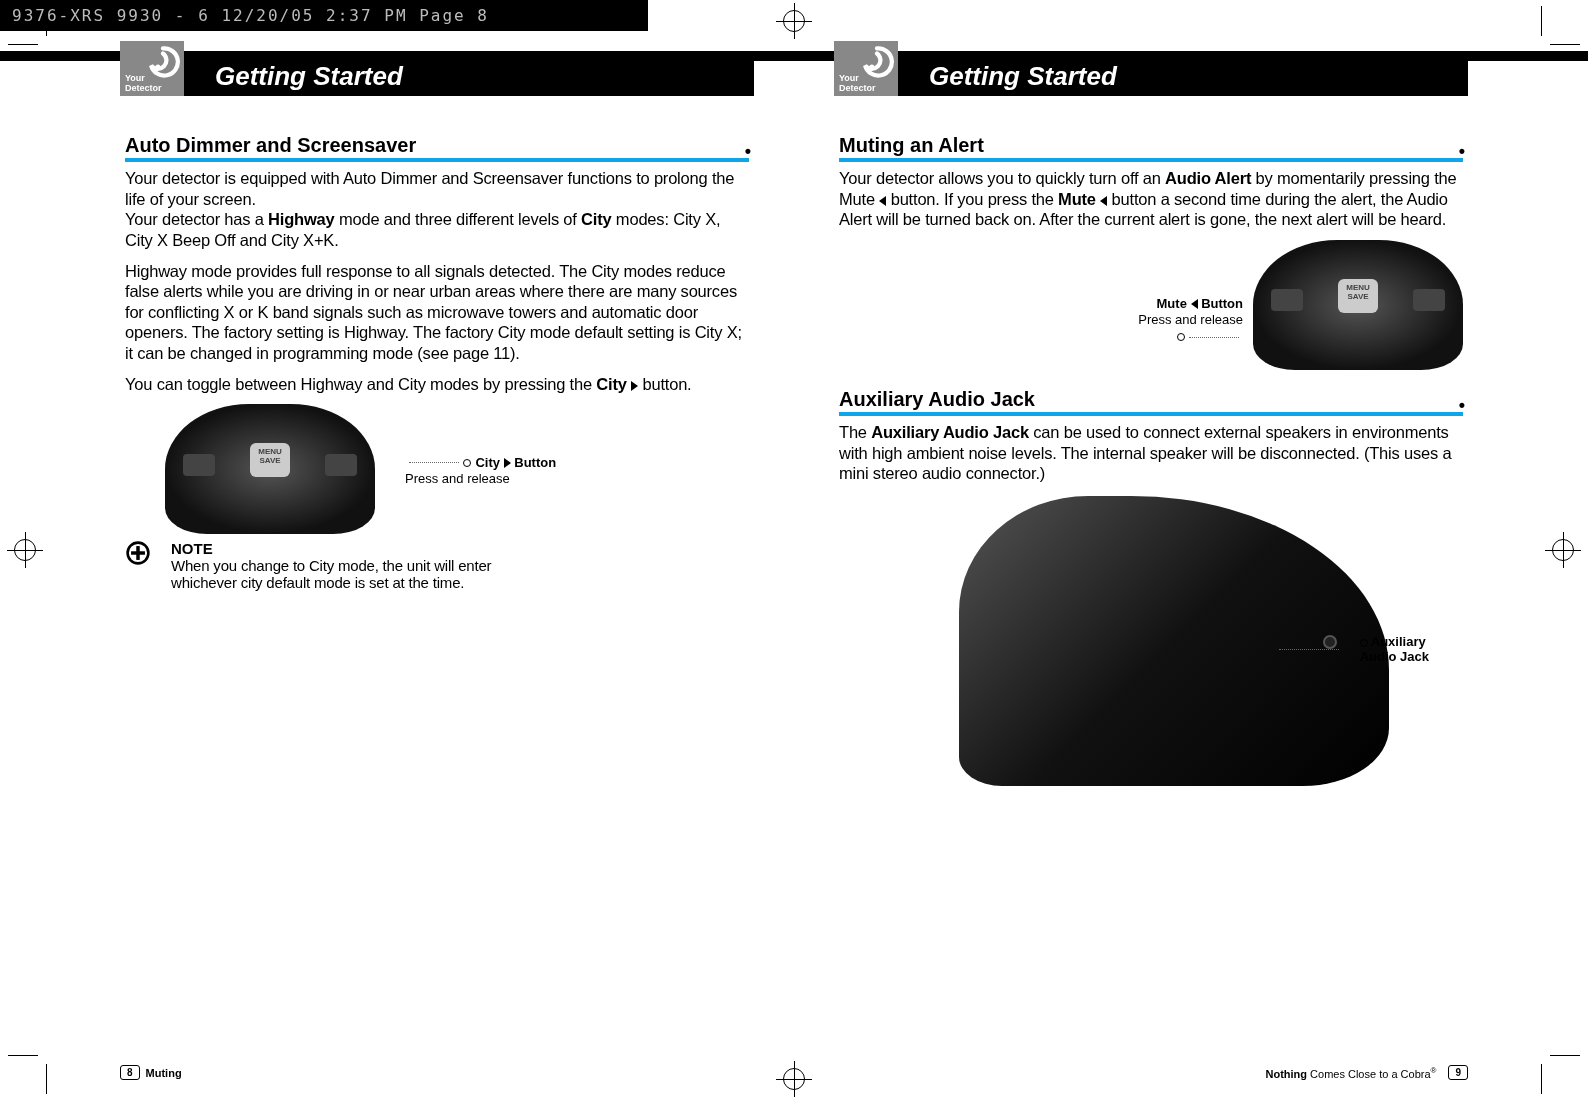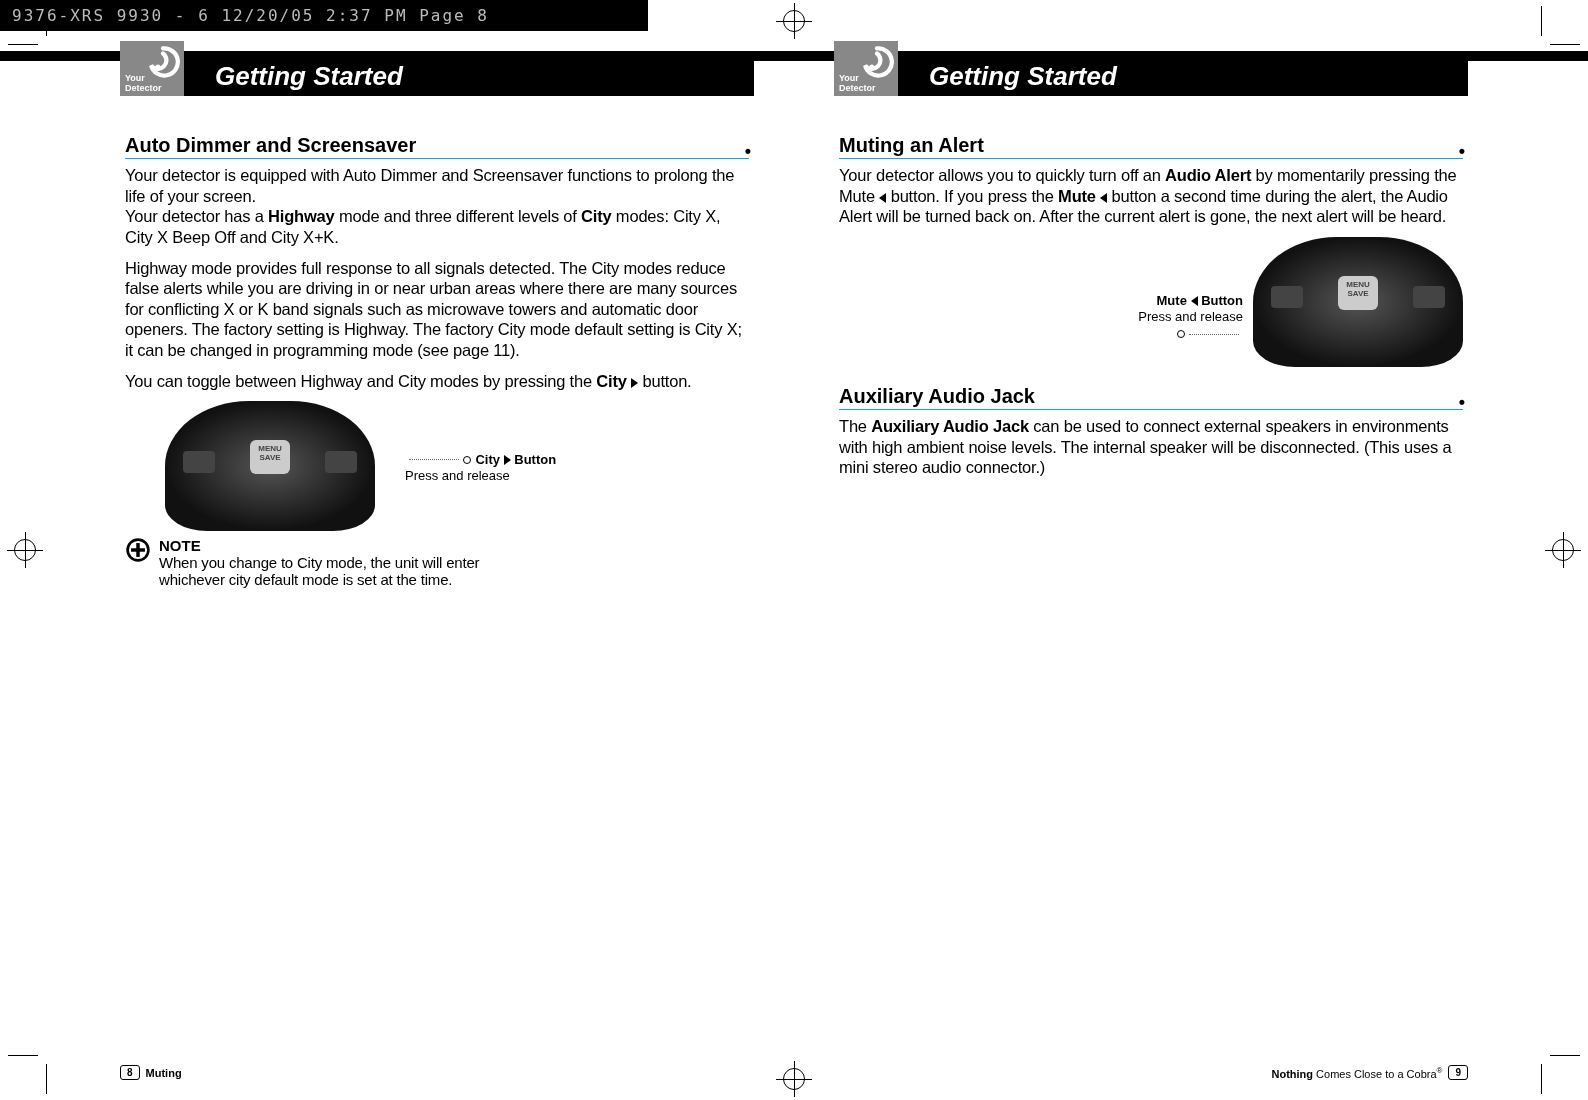--- a/index.html
+++ b/index.html
@@ -5,41 +5,41 @@
   * { margin: 0; padding: 0; box-sizing: border-box; }
   body { background: #fff; font-family: "Helvetica Neue", Arial, sans-serif; width: 1588px; height: 1100px; position: relative; color: #000; }
   .meta-header { background: #000; color: #bbb; font: 16px monospace; letter-spacing: 2px; padding: 6px 12px; width: 648px; }
   .black-stripe { background: #000; height: 10px; width: 100%; margin-top: 20px; }
   .spread { display: flex; gap: 80px; padding: 0 120px; }
   .page { flex: 1; padding-top: 0; position: relative; }
   .chapter-bar { background: #000; height: 40px; margin-top: -5px; position: relative; display: flex; align-items: center; padding-left: 95px; color: #fff; font: italic bold 26px Arial; }
   .chapter-tab { position: absolute; left: 0; top: -15px; width: 64px; height: 55px; background: #888; color: #fff; font: bold 9px Arial; display: flex; flex-direction: column; justify-content: flex-end; align-items: flex-start; padding: 3px 5px; }
   .chapter-tab .swirl { position: absolute; right: 4px; top: 4px; width: 34px; height: 34px; }
   .content { padding: 20px 5px 0 5px; }
-  h2 { font: bold 20px Arial; border-bottom: 1px solid #0ea5e9; position: relative; margin-top: 18px; margin-bottom: 6px; padding-bottom: 1px; }
+  h2 { font: bold 20px Arial; border-bottom: 4px solid #0ea5e9; position: relative; margin-top: 18px; margin-bottom: 6px; padding-bottom: 1px; }
   h2::after { content: "•"; position: absolute; right: -2px; bottom: -4px; font-size: 18px; }
   p { font: 16.5px/1.25 "Helvetica Condensed", Arial Narrow, Arial; letter-spacing: -0.2px; }
   .b { font-weight: bold; }
-  .note-row { display: flex; align-items: flex-start; gap: 8px; margin-top: 6px; }
+  .note-row { display: flex; align-items: flex-start; gap: 20px; margin-top: 6px; }
   .note-ico { width: 26px; height: 26px; flex: none; }
   .fig { margin: 10px 0 4px 40px; display: flex; align-items: center; gap: 30px; }
   .device-small { width: 210px; height: 130px; background: radial-gradient(ellipse at center, #555 0%, #111 70%); border-radius: 40% 40% 20% 20% / 50% 50% 20% 20%; position: relative; }
   .device-small::before, .device-small::after { content: ""; position: absolute; top: 38%; width: 32px; height: 22px; background: #444; border-radius: 4px; }
   .device-small::before { left: 18px; }
   .device-small::after { right: 18px; }
   .device-small .center { position: absolute; left: 50%; top: 30%; transform: translateX(-50%); width: 40px; height: 34px; background: #ccc; border-radius: 6px; font: bold 8px Arial; text-align: center; padding-top: 4px; color: #444; }
   .callout { font: bold 13px Arial; }
   .callout .sub { font-weight: normal; display: block; }
   .leader { display: inline-block; border-top: 1px dotted #666; width: 50px; vertical-align: middle; margin: 0 4px; }
   .bullet { display: inline-block; width: 8px; height: 8px; border: 1.5px solid #000; border-radius: 50%; vertical-align: middle; }
   .fig-right { margin: 10px 0 10px 0; display: flex; align-items: center; justify-content: flex-end; gap: 10px; }
   .device-big { width: 430px; height: 290px; background: linear-gradient(135deg, #555 0%, #111 50%, #000 100%); border-radius: 30% 60% 20% 10% / 40% 60% 20% 10%; position: relative; margin: 12px auto 0 60px; }
   .device-big .jack { position: absolute; right: 12%; top: 48%; width: 14px; height: 14px; background: #222; border-radius: 50%; border: 2px solid #555; }
   .footer-l { position: absolute; bottom: 20px; left: 120px; font: 11px Arial; display: flex; align-items: center; gap: 6px; }
-  .footer-r { position: absolute; bottom: 20px; right: 120px; font: 11px Arial; display: flex; align-items: center; gap: 6px; }
+  .footer-r { position: absolute; bottom: 20px; right: 120px; font: 11px Arial; display: flex; align-items: center; gap: 12px; }
   .pagenum { border: 1px solid #000; border-radius: 3px; padding: 1px 6px; font: bold 10px Arial; }
   .sup { font-size: 8px; vertical-align: super; }
   .cropmark { position: absolute; }
   .cm-h { width: 30px; height: 1px; background: #000; }
   .cm-v { width: 1px; height: 30px; background: #000; }
   .center-target { position: absolute; left: 50%; transform: translateX(-50%); }
   .regcircle { width: 22px; height: 22px; border: 1px solid #000; border-radius: 50%; position: relative; }
   .regcircle::before { content: ""; position: absolute; left: 50%; top: -8px; bottom: -8px; width: 1px; background: #000; }
   .regcircle::after { content: ""; position: absolute; top: 50%; left: -8px; right: -8px; height: 1px; background: #000; }
   .arrow { display: inline-block; width: 0; height: 0; border-top: 5px solid transparent; border-bottom: 5px solid transparent; vertical-align: -1px; }
@@ -147,20 +147,31 @@
           <div class="center">MENU<br>SAVE</div>
         </div>
       </div>
 
 
       <h2>Auxiliary Audio Jack</h2>
       <p>
         <span>The </span><span class="b">Auxiliary Audio Jack</span><span> can be used to connect external speakers in environments with high ambient noise levels. The internal speaker will be disconnected. (This uses a mini stereo audio connector.)</span>
       </p>
 
+      <div class="fig-aux">
+        <div class="device-big">
+          <div class="jack"></div>
+        </div>
+        <div class="aux-leader"></div>
+        <div class="aux-call">
+          <span class="bullet"></span>
+          <span>Auxiliary</span><br>
+          <span>Audio Jack</span>
+        </div>
+      </div>
     </div>
   </div>
 </div>
 
 <div class="footer-l">
   <span class="pagenum">8</span>
   <span class="b">Muting</span>
 </div>
 <div class="footer-r">
   <span>

